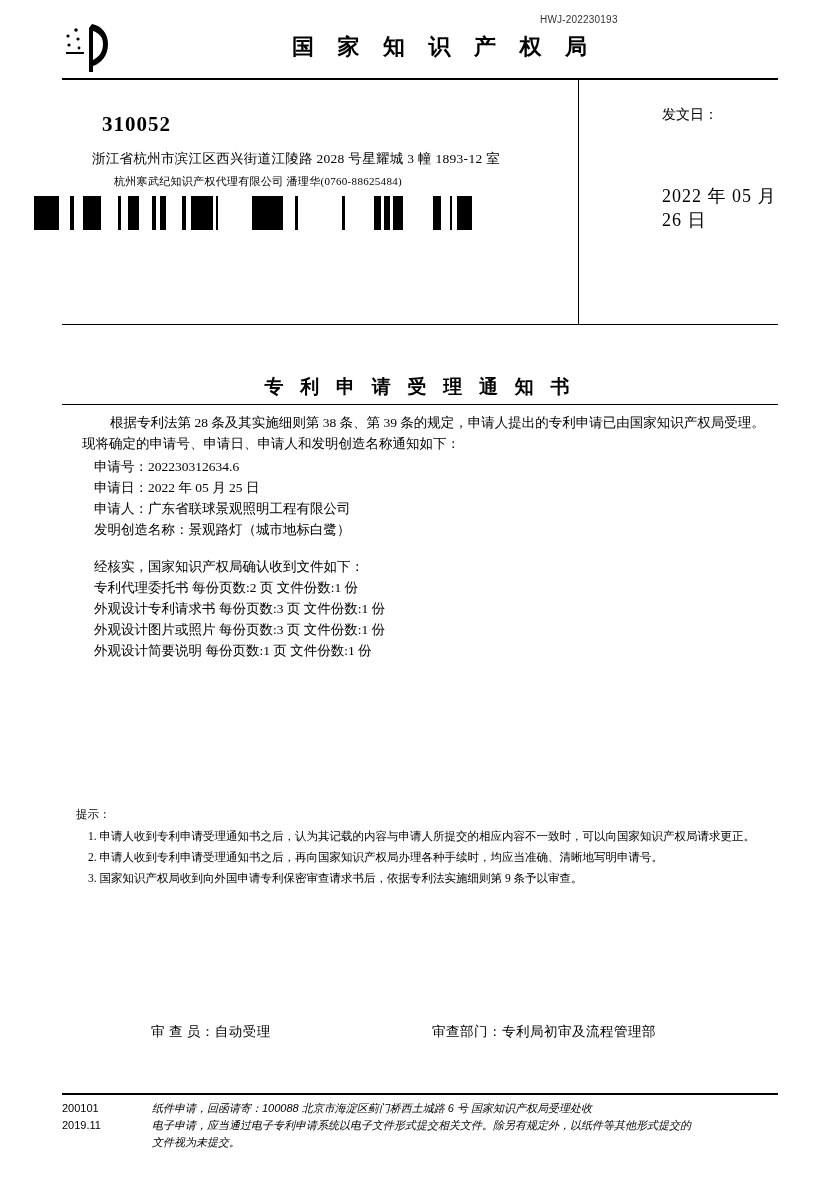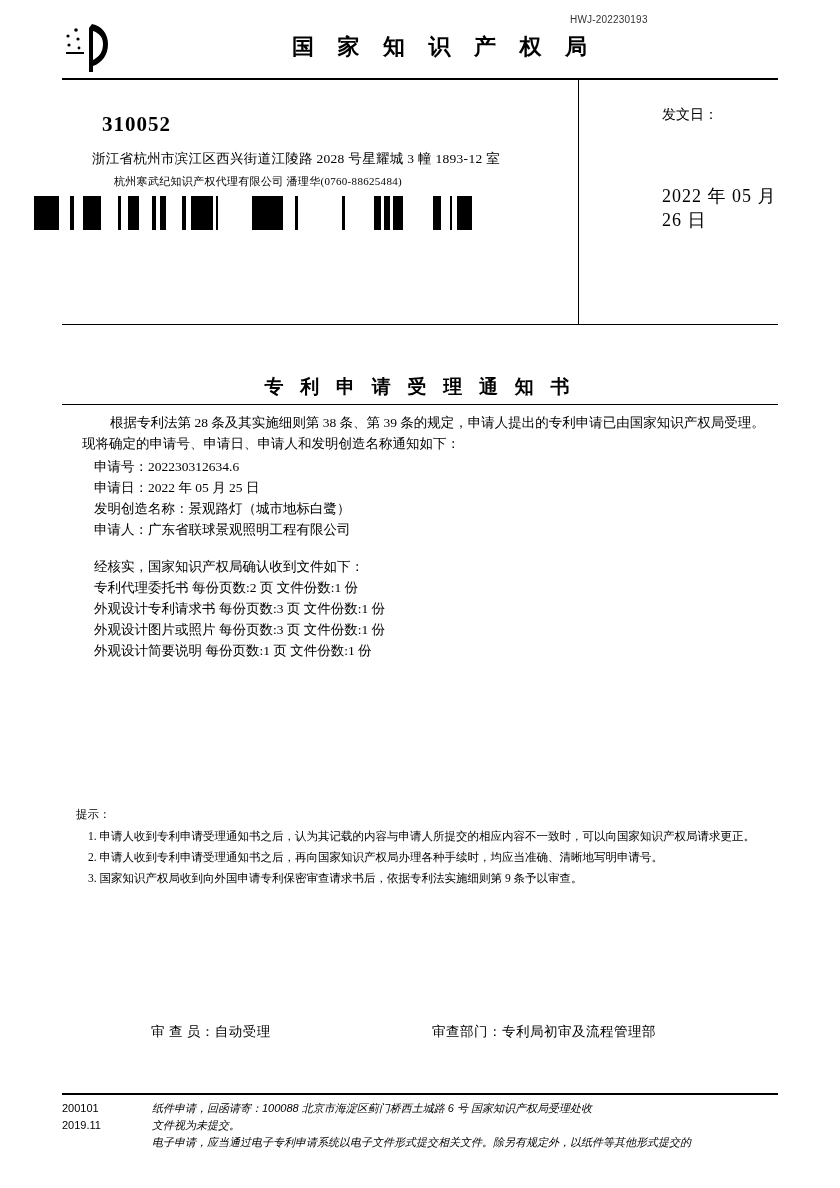--- a/index.html
+++ b/index.html
@@ -19,21 +19,21 @@
     position: relative;
     width: 840px;
     height: 1188px;
     box-sizing: border-box;
   }
 
   
   .doc-code {
     position: absolute;
     top: 14px;
-    left: 570px;
+    left: 540px;
     font-size: 10px;
     font-family: "Liberation Sans", sans-serif;
     letter-spacing: 0.2px;
     color: #333;
   }
 
   
   .header {
     position: absolute;
     top: 22px;
@@ -458,22 +458,22 @@
     </div>
 
 
   <div class="main-title">专 利 申 请 受 理 通 知 书</div>
   <div class="title-rule"></div>
 
   <div class="body-block">
     <p class="para">根据专利法第 28 条及其实施细则第 38 条、第 39 条的规定，申请人提出的专利申请已由国家知识产权局受理。现将确定的申请号、申请日、申请人和发明创造名称通知如下：</p>
     <p class="info-line">申请号：202230312634.6</p>
     <p class="info-line">申请日：2022 年 05 月 25 日</p>
+    <p class="info-line">申请人：广东省联球景观照明工程有限公司</p>
     <p class="info-line">发明创造名称：景观路灯（城市地标白鹭）</p>
-    <p class="info-line">申请人：广东省联球景观照明工程有限公司</p>
     <div class="spacer"></div>
     <p class="info-line">经核实，国家知识产权局确认收到文件如下：</p>
     <p class="info-line">专利代理委托书  每份页数:2 页  文件份数:1 份</p>
     <p class="info-line">外观设计专利请求书  每份页数:3 页  文件份数:1 份</p>
     <p class="info-line">外观设计图片或照片  每份页数:3 页  文件份数:1 份</p>
     <p class="info-line">外观设计简要说明  每份页数:1 页  文件份数:1 份</p>
   </div>
 
   <div class="notes">
     <p class="notes-title">提示：</p>
@@ -492,18 +492,18 @@
   </div>
 
   <div class="footer-rule"></div>
   <div class="footer">
     <div class="footer-codes">
       <div>200101</div>
       <div>2019.11</div>
     </div>
     <div class="footer-text">
       <div>纸件申请，回函请寄：100088 北京市海淀区蓟门桥西土城路 6 号  国家知识产权局受理处收</div>
+      <div>电子申请，应当通过电子专利申请系统以电子文件形式提交相关文件。除另有规定外，以纸件等其他形式提交的</div>
       <div>文件视为未提交。</div>
-      <div>电子申请，应当通过电子专利申请系统以电子文件形式提交相关文件。除另有规定外，以纸件等其他形式提交的</div>
     </div>
   </div>
 
 </div>
 
 </body></html>

